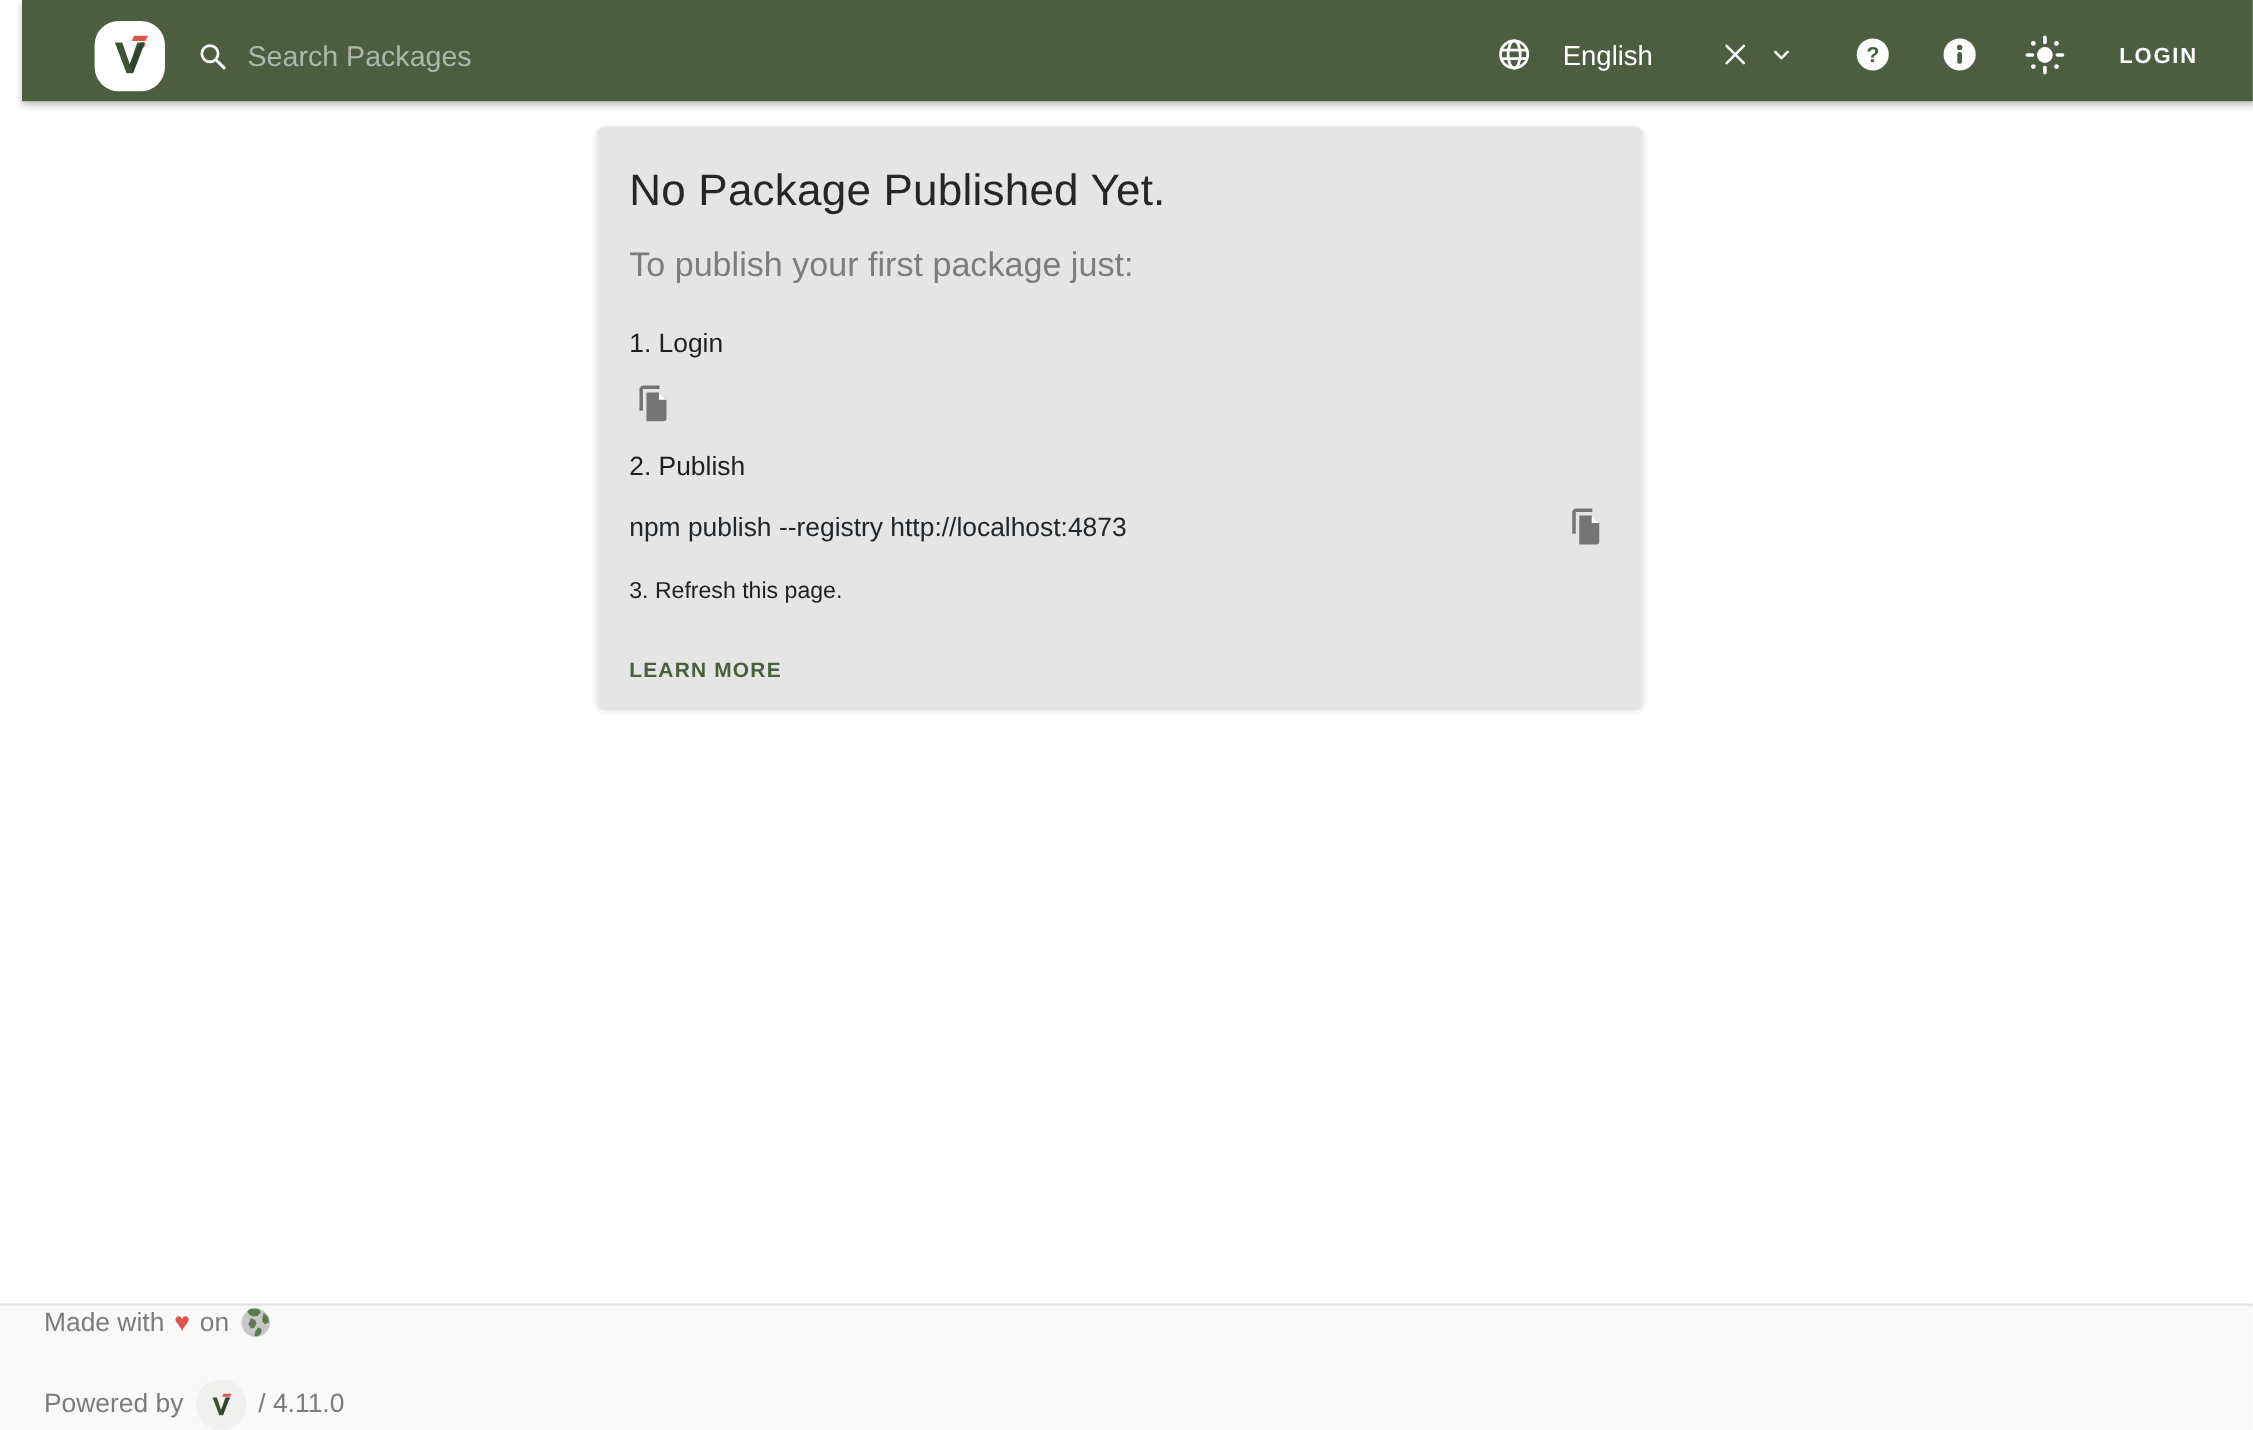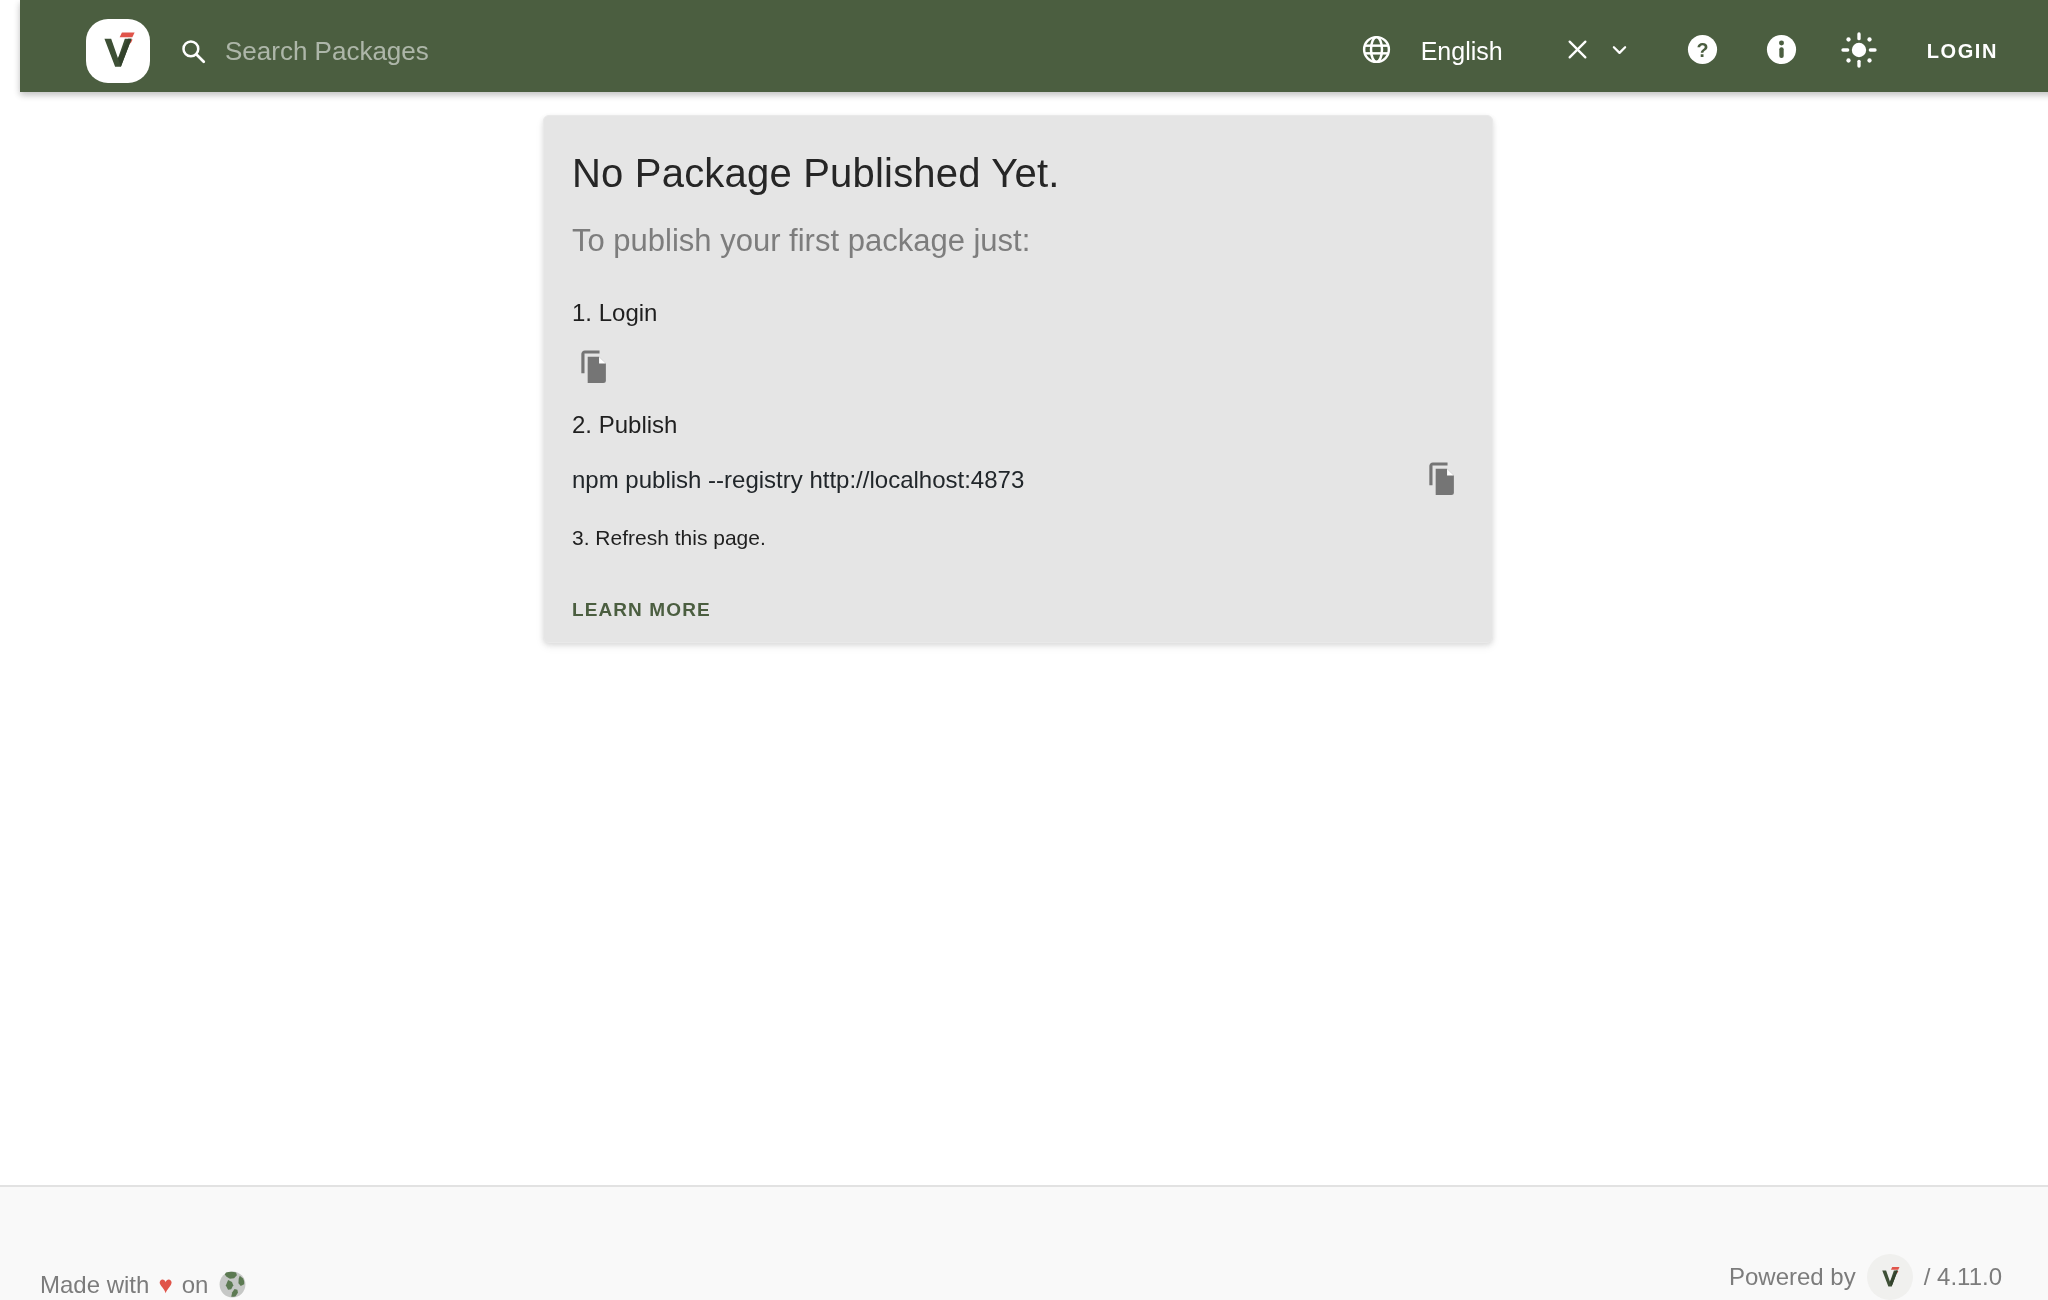--- a/index.html
+++ b/index.html
@@ -90,23 +90,23 @@
     color: #4b5e40; font-size: 19px; font-weight: 700;
     letter-spacing: 1.1px; line-height: 22px;
     margin-top: 38px; margin-left: -9px; padding: 9px;
     font-family: "Liberation Sans", sans-serif;
   }
 
   
   .app-footer {
     position: absolute; left: 0; top: 1185px; width: 2048px; height: 115px;
     background: #f9f9f9; border-top: 2px solid #e2e2e2;
-    display: flex; align-items: flex-end; justify-content: space-between;
+    display: flex; align-items: flex-start; justify-content: space-between;
     padding: 0 46px 0 40px;
-    color: #7c7c7c; font-size: 24px;
+    color: #7c7c7c; font-size: 24px; flex-direction: column;
   }
   .footer-left, .footer-right { display: flex; align-items: center; }
   .footer-left > * + * { margin-left: 9px; }
   .footer-right > * + * { margin-left: 11px; }
   .heart { color: #e0544a; font-size: 24px; }
   .logo-halo {
     width: 46px; height: 46px; border-radius: 50%;
     background: #f0f0ee; display: flex; align-items: center; justify-content: center;
   }
 </style>

